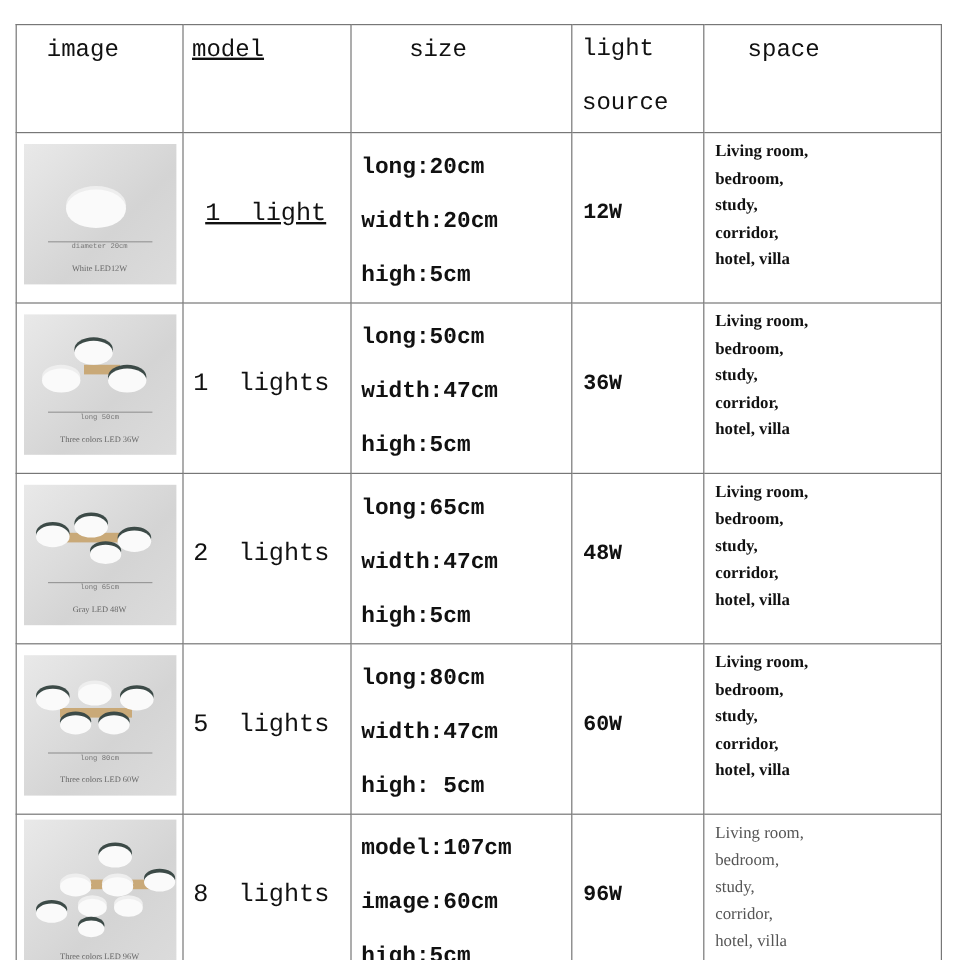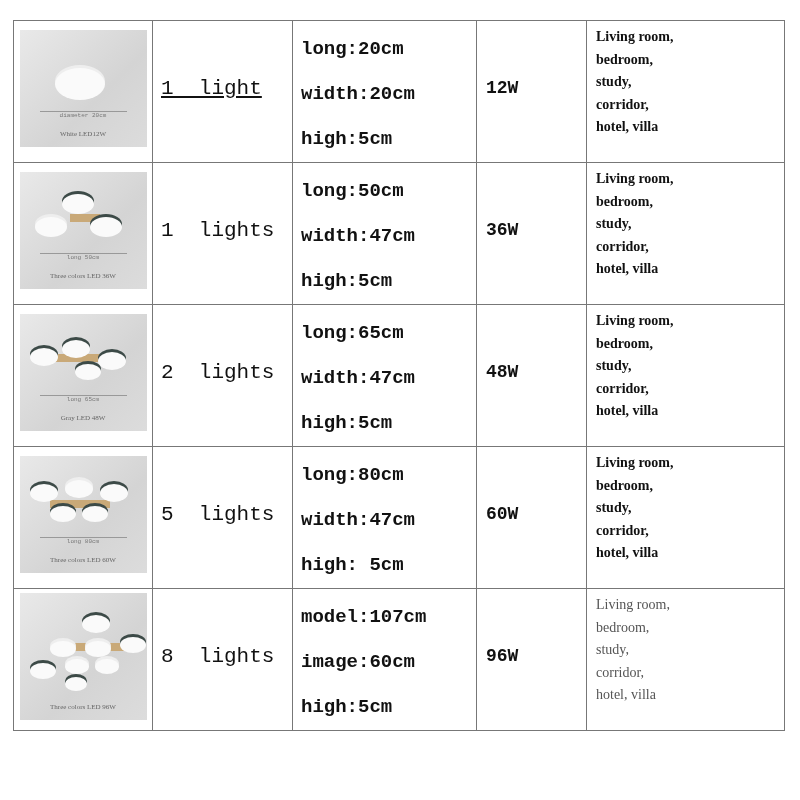--- a/index.html
+++ b/index.html
@@ -16,39 +16,59 @@
   .h-space{padding:10px 0 0 36px;}
   .hdr .cell{display:block;}
   .thumb-wrap{display:flex;align-items:center;justify-content:center;height:134px;}
   .thumb{width:127px;height:117px;background:linear-gradient(135deg,#e9e9e9,#d4d4d4 60%,#dcdcdc);position:relative;overflow:hidden;}
   .thumb .lbl{position:absolute;bottom:9px;left:0;right:0;text-align:center;font-size:7px;color:#666;font-family:"Liberation Serif",serif;}
   .thumb .dim{position:absolute;bottom:28px;left:20px;right:20px;border-top:1px solid #999;font-size:6px;color:#777;text-align:center;}
   .disc{position:absolute;border-radius:50%;background:#fafafa;box-shadow:0 -3px 0 #3c4a47;}
   .disc.w{box-shadow:0 -3px 0 #eee;}
   .wood{position:absolute;background:#c9a978;height:8px;}
   .model{display:flex;align-items:center;height:134px;padding-left:8px;font-size:21px;white-space:pre;}
-  .model.u{text-decoration:underline;}
+  .model.u{text-decoration:underline;margin-left:10px;}
   .size{padding:6px 0 0 8px;font-size:19px;line-height:45px;font-weight:bold;}
   .size div{height:45px;}
   .power{display:flex;align-items:center;height:134px;padding-left:9px;font-size:18px;font-weight:bold;}
   .space{padding:5px 0 0 9px;font-family:"Liberation Serif","DejaVu Serif",serif;font-size:14px;line-height:22.5px;font-weight:bold;}
   .space.light{font-weight:normal;color:#555;}
 </style>
 </head>
 <body>
 
 <table class="spec">
   <colgroup>
       <col class="c1">
       <col class="c2">
       <col class="c3">
       <col class="c4">
       <col class="c5">
     </colgroup>
   <tbody>
+      <tr class="hdr">
+    <td>
+          <span class="cell h-image">image</span>
+        </td>
+    <td>
+          <span class="cell h-model">model</span>
+        </td>
+    <td>
+          <span class="cell h-size">size</span>
+        </td>
+    <td>
+      <div class="h-light">
+        <div>light</div>
+        <div>source</div>
+      </div>
+    </td>
+    <td>
+          <span class="cell h-space">space</span>
+        </td>
+  </tr>
 
   <tr class="row">
     <td>
           <div class="thumb-wrap">
             <div class="thumb">
       <div class="disc w" style="left:35px;top:38px;width:50px;height:32px;"></div>
       <div class="dim">diameter 20cm</div>
       <div class="lbl">White  LED12W</div>
     </div>
           </div>

